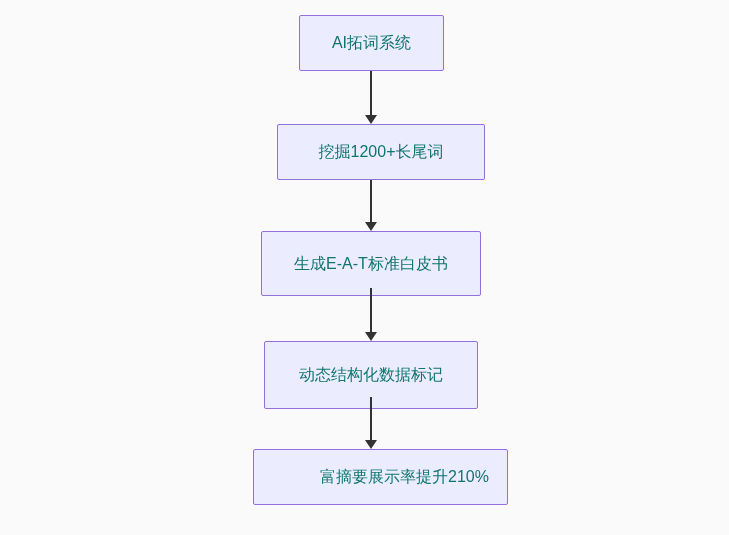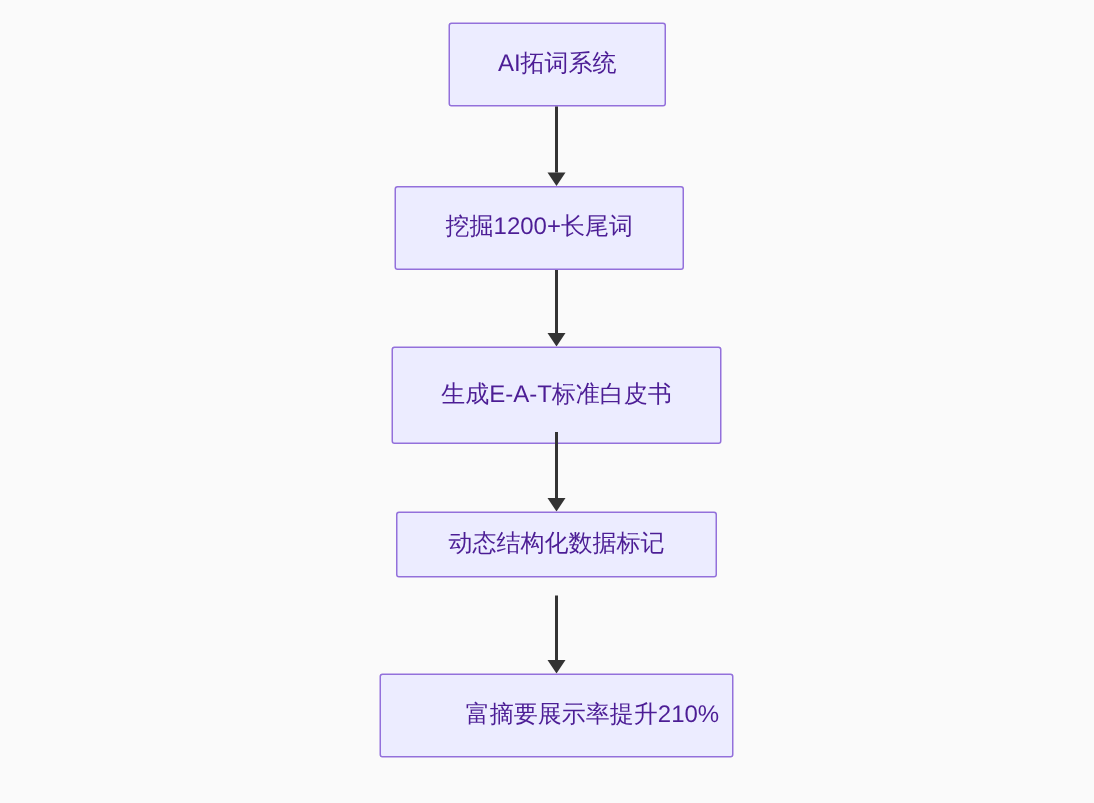--- a/index.html
+++ b/index.html
@@ -20,31 +20,31 @@
   }
   .node {
     position: absolute;
     background: #ECECFF;
     border: 1px solid #9370DB;
     border-radius: 2px;
     box-sizing: border-box;
     display: flex;
     align-items: center;
     justify-content: center;
-    color: #4c1d95;
+    color: #0f766e;
     font-size: 16px;
     line-height: 1.2;
     text-align: center;
     white-space: nowrap;
   }
   #node-0 { left: 299px; top: 15px;  width: 145px; height: 56px; }
-  #node-1 { left: 263px; top: 124px; width: 193px; height: 56px; }
+  #node-1 { left: 277px; top: 124px; width: 208px; height: 56px; }
   #node-2 { left: 261px; top: 231px; width: 220px; height: 65px; }
-  #node-3 { left: 264px; top: 341px; width: 214px; height: 44px; }
-  #node-4 { left: 253px; top: 449px; width: 236px; height: 56px; padding-left: 48px; }
+  #node-3 { left: 264px; top: 341px; width: 214px; height: 68px; }
+  #node-4 { left: 253px; top: 449px; width: 255px; height: 56px; padding-left: 48px; }
 
   .edge-line {
     position: absolute;
     left: 370px;
     width: 2px;
     background: #333333;
   }
   .edge-head {
     position: absolute;
     left: 365px;

